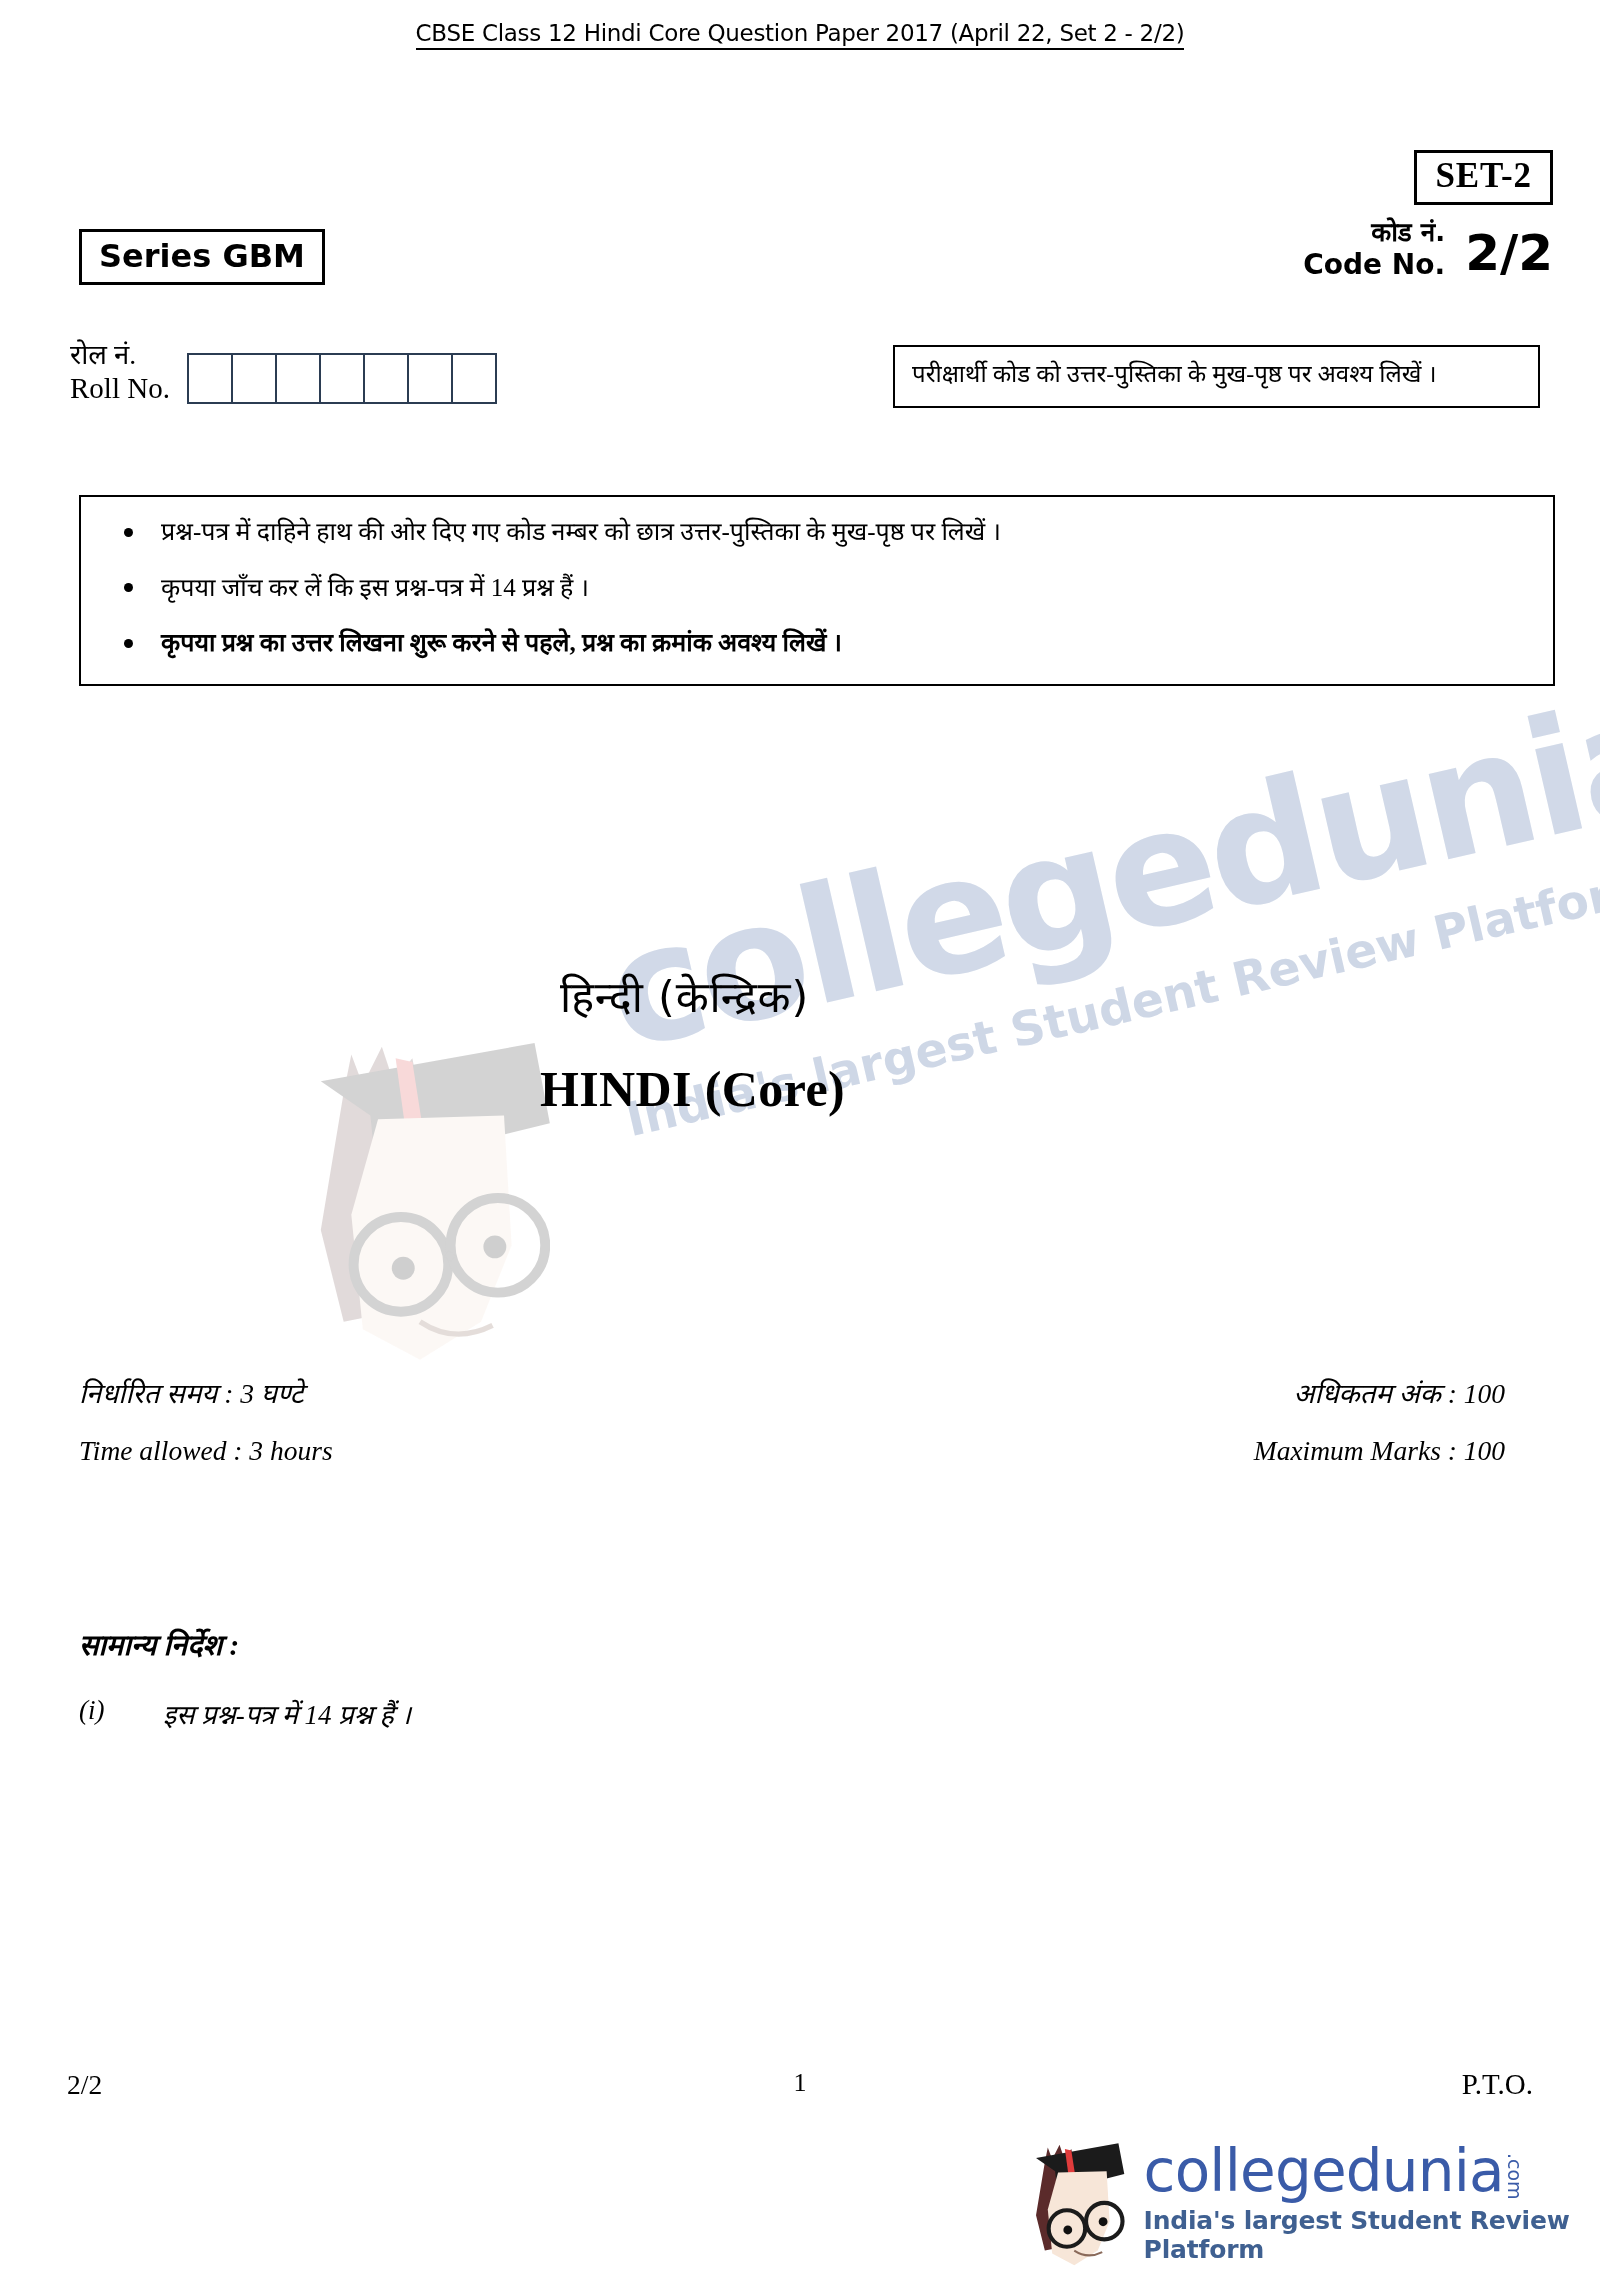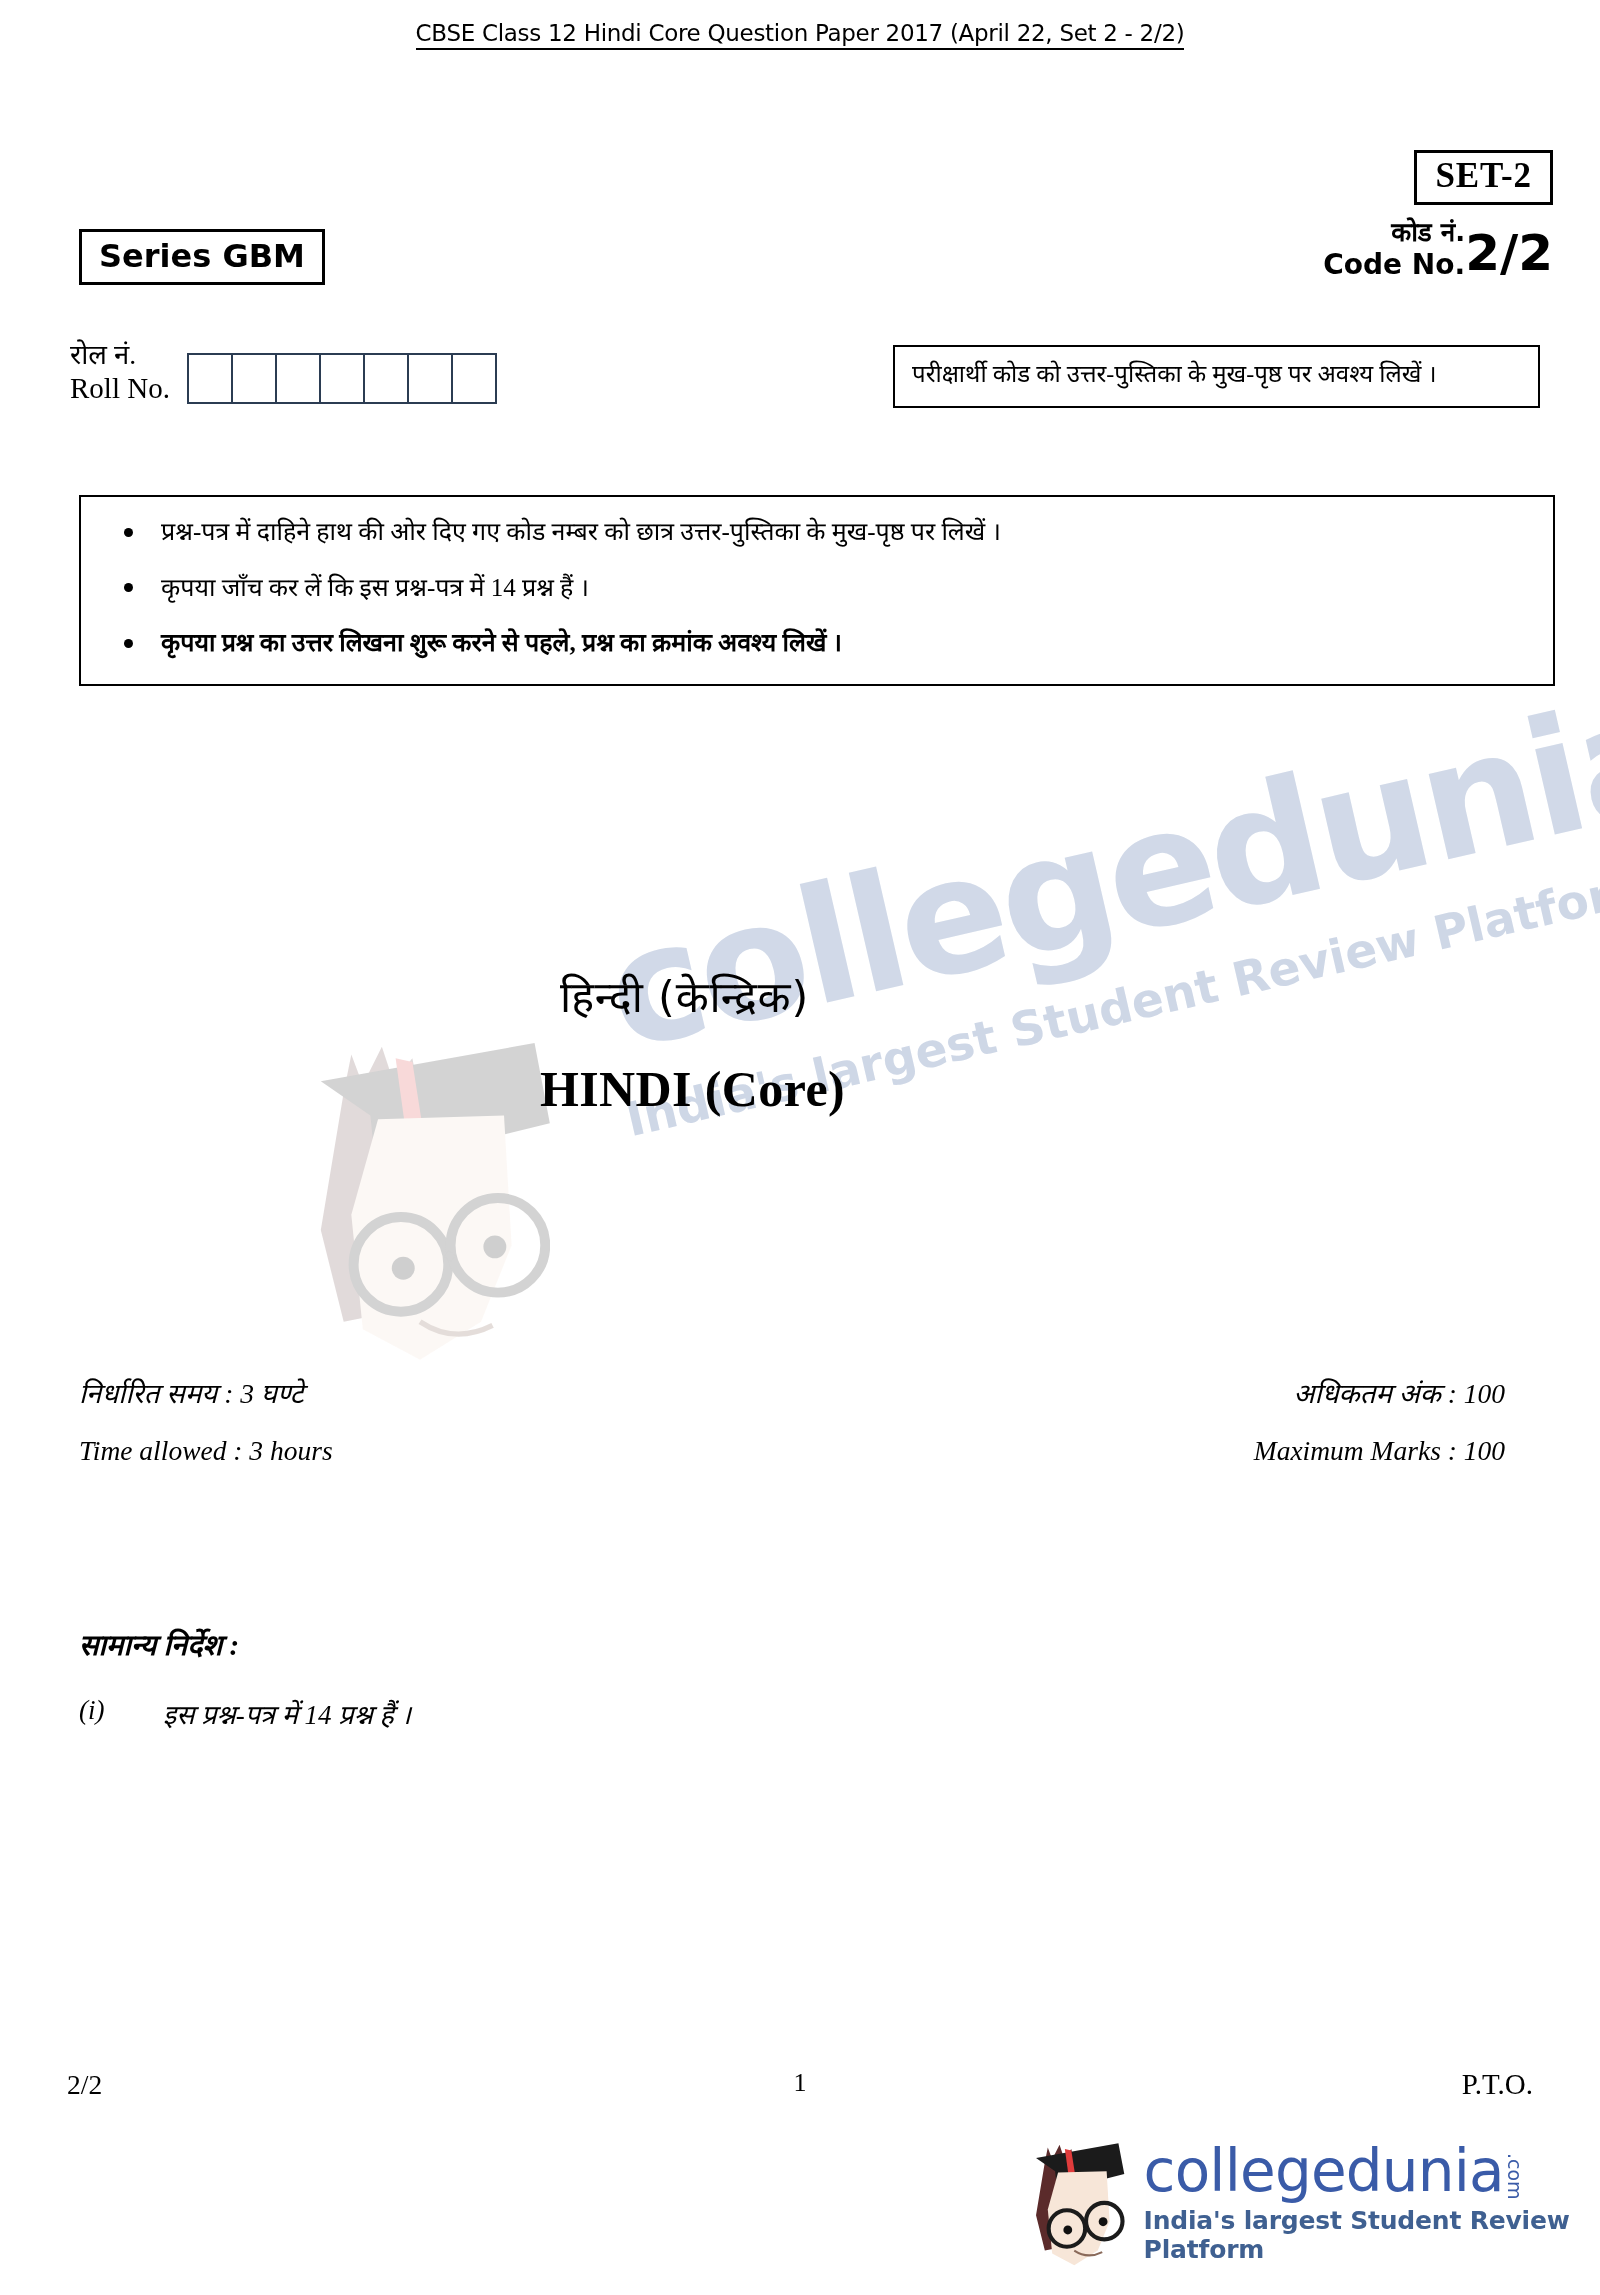--- a/index.html
+++ b/index.html
@@ -97,20 +97,21 @@
     right: 47px;
     top: 219px;
     z-index: 3;
     text-align: right;
     line-height: 1.06;
   }
   .code-row {
     display: flex;
     align-items: flex-end;
     justify-content: flex-end;
+    gap: 20px;
   }
   .code-labels {
     text-align: right;
     font-family: "DejaVu Sans", sans-serif;
     font-weight: 700;
   }
   .code-hi { font-size: 26px; display: block; }
   .code-en { font-size: 28px; display: block; margin-top: 3.1px; }
   .code-val {
     font-family: "DejaVu Sans", sans-serif;

